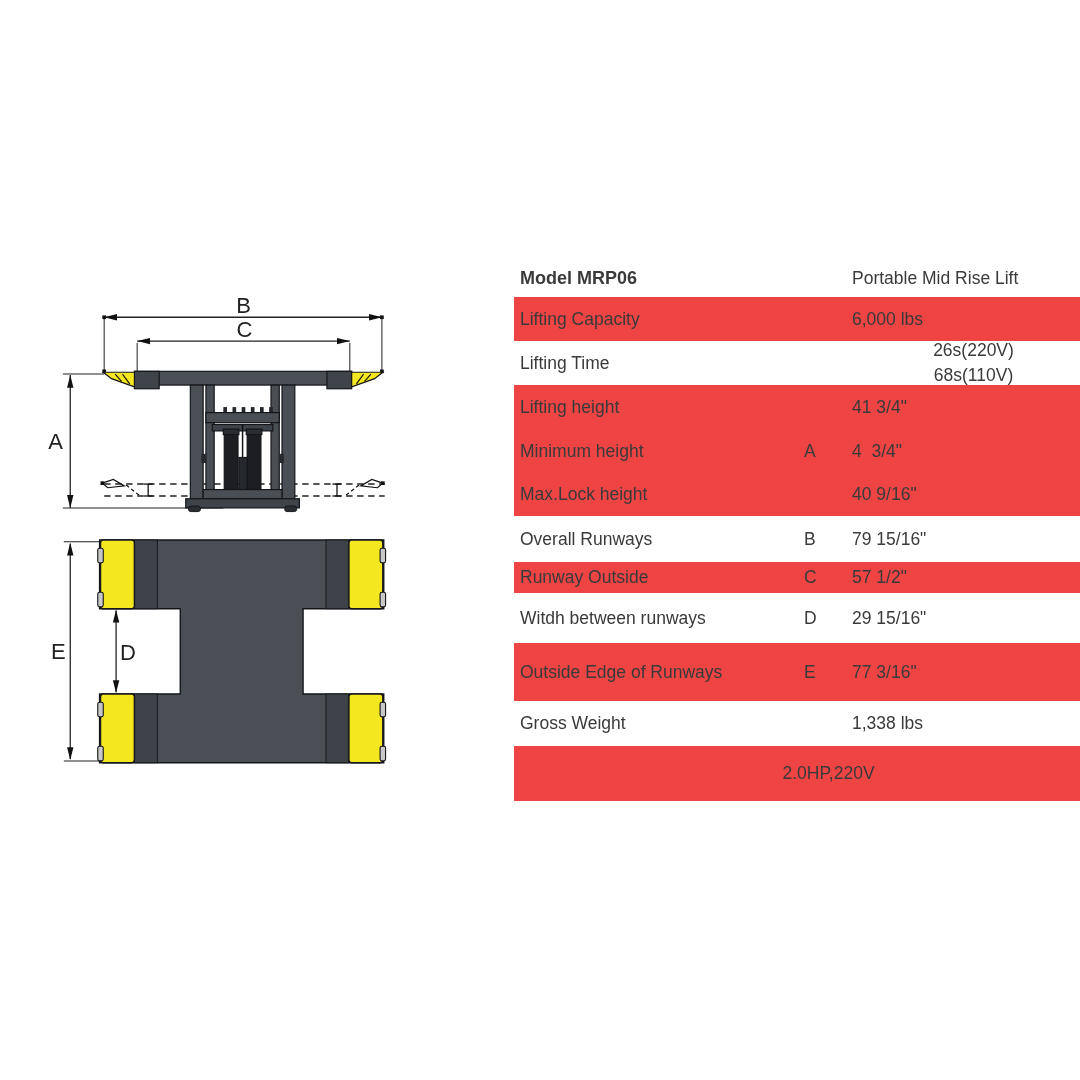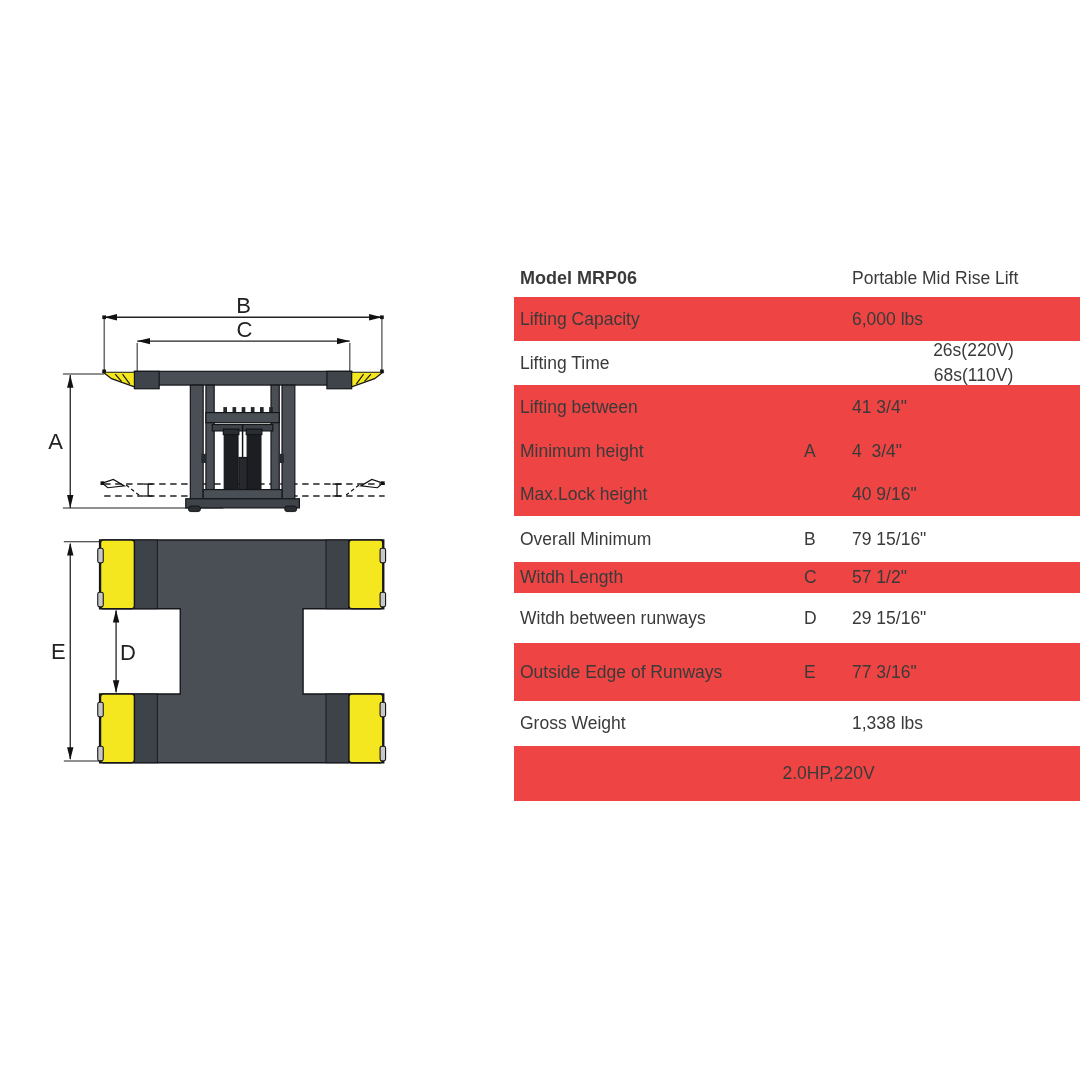--- a/index.html
+++ b/index.html
@@ -196,45 +196,45 @@
     <div class="row" style="height:44px">
       <div class="lbl">Lifting Time</div>
       <div class="ltr"></div>
       <div class="val stack">
         <span>26s(220V)</span>
         <span>68s(110V)</span>
       </div>
     </div>
 
     <div class="row pink" style="height:45px">
-      <div class="lbl">Lifting between</div>
+      <div class="lbl">Lifting height</div>
       <div class="ltr"></div>
       <div class="val">41 3/4"</div>
     </div>
 
     <div class="row pink" style="height:43px">
       <div class="lbl">Minimum height</div>
       <div class="ltr">A</div>
       <div class="val">4  3/4"</div>
     </div>
 
     <div class="row pink" style="height:43px">
       <div class="lbl">Max.Lock height</div>
       <div class="ltr"></div>
       <div class="val">40 9/16"</div>
     </div>
 
     <div class="row" style="height:46px">
-      <div class="lbl">Overall Minimum</div>
+      <div class="lbl">Overall Runways</div>
       <div class="ltr">B</div>
       <div class="val">79 15/16"</div>
     </div>
 
     <div class="row pink" style="height:31px">
-      <div class="lbl">Witdh Length</div>
+      <div class="lbl">Runway Outside</div>
       <div class="ltr">C</div>
       <div class="val">57 1/2"</div>
     </div>
 
     <div class="row" style="height:50px">
       <div class="lbl">Witdh between runways</div>
       <div class="ltr">D</div>
       <div class="val">29 15/16"</div>
     </div>
 

